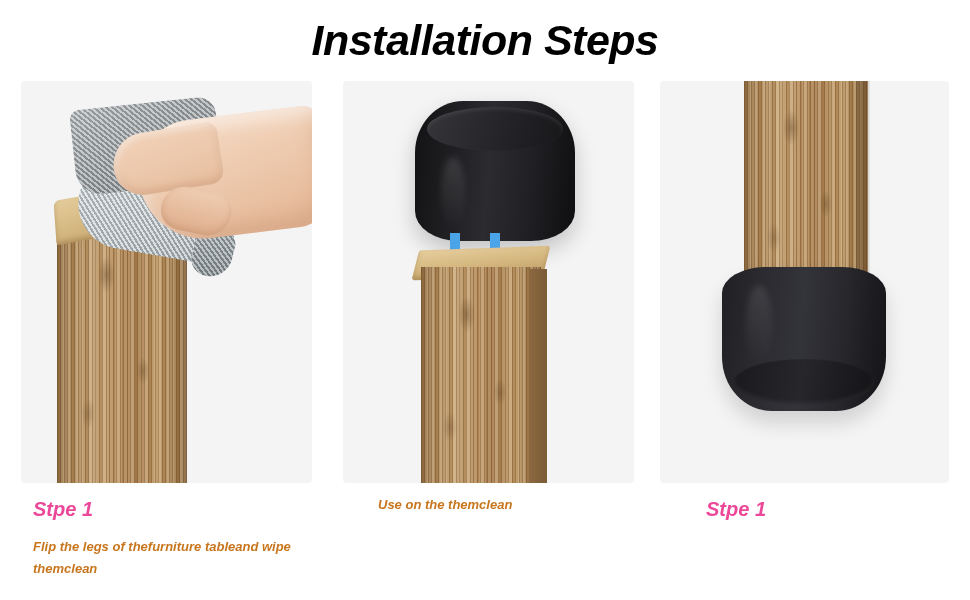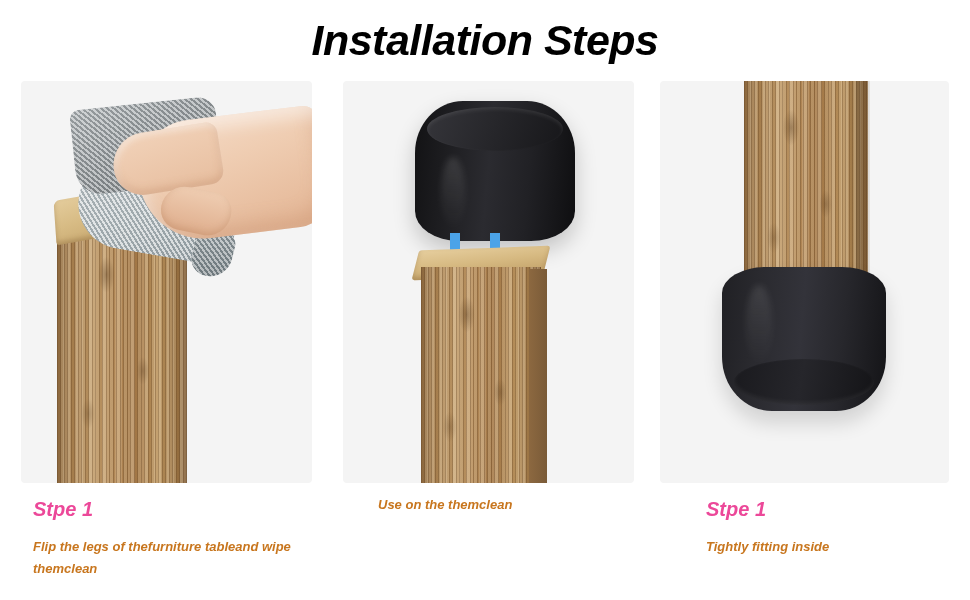--- a/index.html
+++ b/index.html
@@ -391,14 +391,13 @@
   <div class="step-label">Stpe 1</div>
   <div class="step-desc">Flip the legs of thefurniture tableand wipe themclean</div>
 </div>
 
 <div class="caption" id="caption-2">
   <div class="step-desc">Use on the themclean</div>
 </div>
 
 <div class="caption" id="caption-3">
   <div class="step-label">Stpe 1</div>
-  <div class="step-desc">Tightly fitting inside</div>
 </div>
 
 </body></html>

